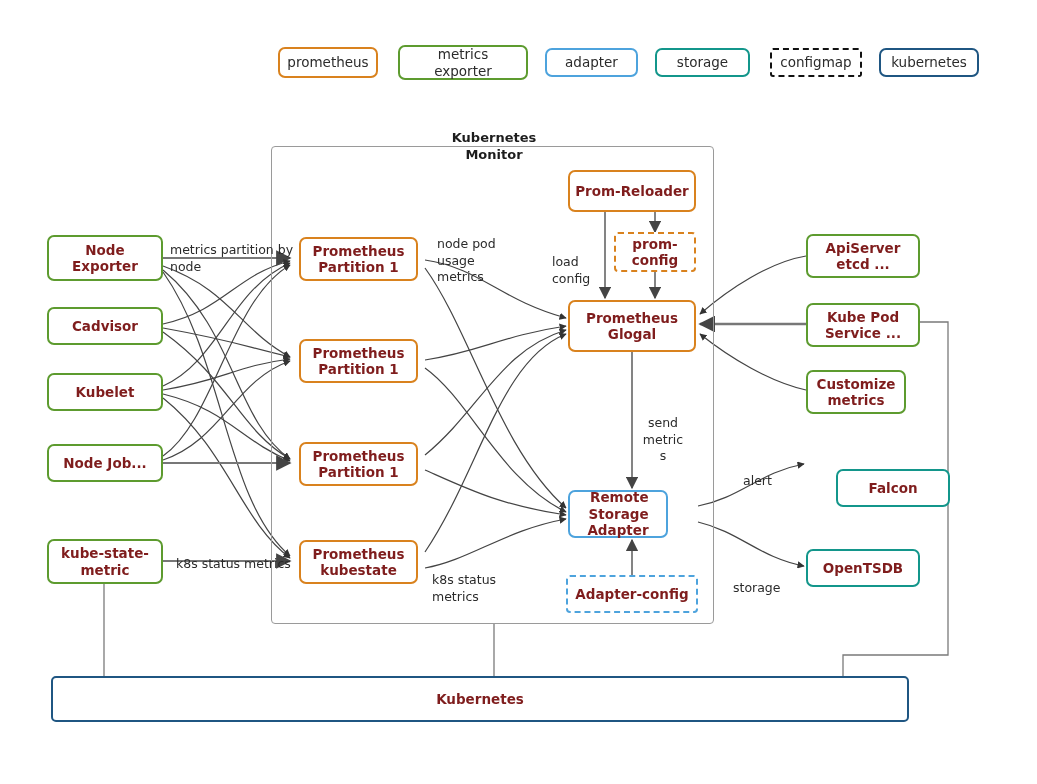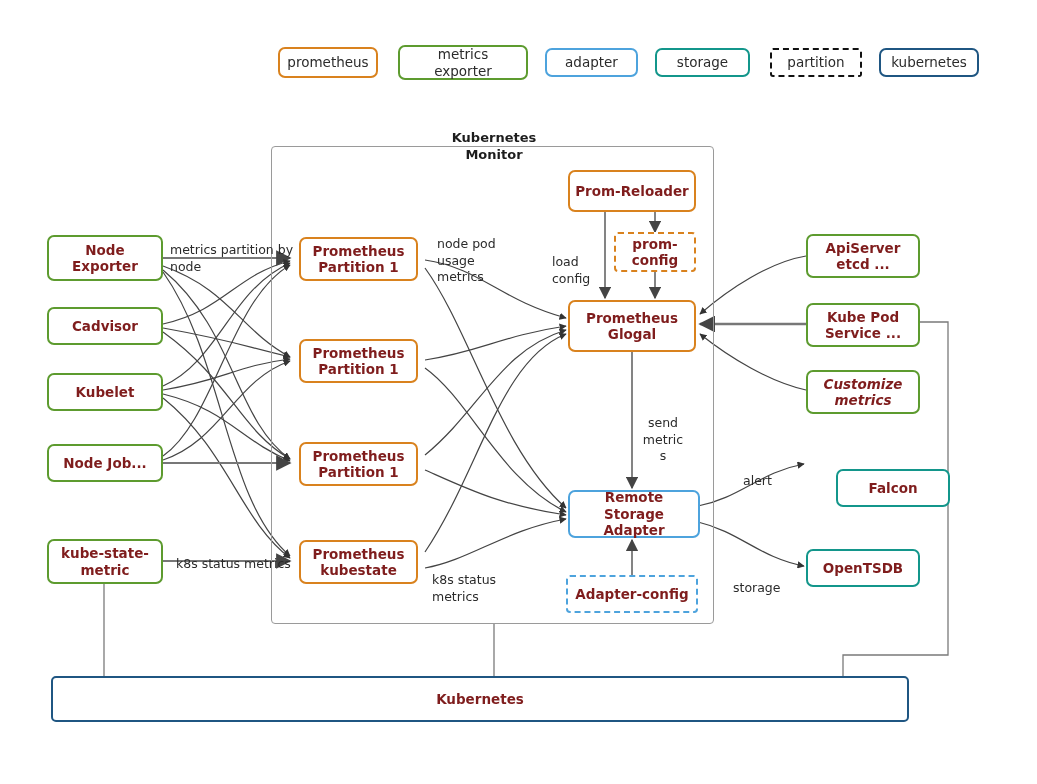--- a/index.html
+++ b/index.html
@@ -179,21 +179,21 @@
     <span>metrics
 exporter</span>
   </div>
   <div class="legend-node bd-ltblue" style="left:545px; top:48px; width:93px; height:29px;">
     <span>adapter</span>
   </div>
   <div class="legend-node bd-teal" style="left:655px; top:48px; width:95px; height:29px;">
     <span>storage</span>
   </div>
   <div class="legend-node bd-dash-k" style="left:770px; top:48px; width:92px; height:29px; border-radius:3px;">
-    <span>partition</span>
+    <span>configmap</span>
   </div>
   <div class="legend-node bd-navy" style="left:879px; top:48px; width:100px; height:29px;">
     <span>kubernetes</span>
   </div>
 
   <div class="grouptitle" style="left:394px; top:114px; width:200px;">
     <span>Kubernetes
 Monitor</span>
   </div>
   <div class="groupbox" style="left:271px; top:146px; width:443px; height:478px;"></div>
@@ -237,38 +237,38 @@
     <span>Prom-Reloader</span>
   </div>
   <div class="node bd-dash-o bold" style="left:614px; top:232px; width:82px; height:40px; border-radius:4px;">
     <span>prom-
 config</span>
   </div>
   <div class="node bd-orange bold" style="left:568px; top:300px; width:128px; height:52px;">
     <span>Prometheus
 Glogal</span>
   </div>
-  <div class="node bd-ltblue bold" style="left:568px; top:490px; width:132px; height:48px;">
+  <div class="node bd-ltblue bold" style="left:568px; top:490px; width:100px; height:48px;text-align:right;">
     <span>Remote
 Storage
 Adapter</span>
   </div>
   <div class="node bd-dash-b bold" style="left:566px; top:575px; width:132px; height:38px; border-radius:4px;">
     <span>Adapter-config</span>
   </div>
 
   <div class="node bd-green bold" style="left:806px; top:234px; width:114px; height:44px;">
     <span>ApiServer
 etcd ...</span>
   </div>
   <div class="node bd-green bold" style="left:806px; top:303px; width:114px; height:44px;">
     <span>Kube Pod
 Service ...</span>
   </div>
-  <div class="node bd-green bold" style="left:806px; top:370px; width:114px; height:44px;font-style:italic;">
+  <div class="node bd-green bold" style="left:806px; top:370px; width:100px; height:44px;">
     <span>Customize
 metrics</span>
   </div>
 
   <div class="node bd-teal bold" style="left:836px; top:445px; width:114px; height:38px;margin-top:24px;">
     <span>Falcon</span>
   </div>
   <div class="node bd-teal bold" style="left:806px; top:549px; width:114px; height:38px;">
     <span>OpenTSDB</span>
   </div>

